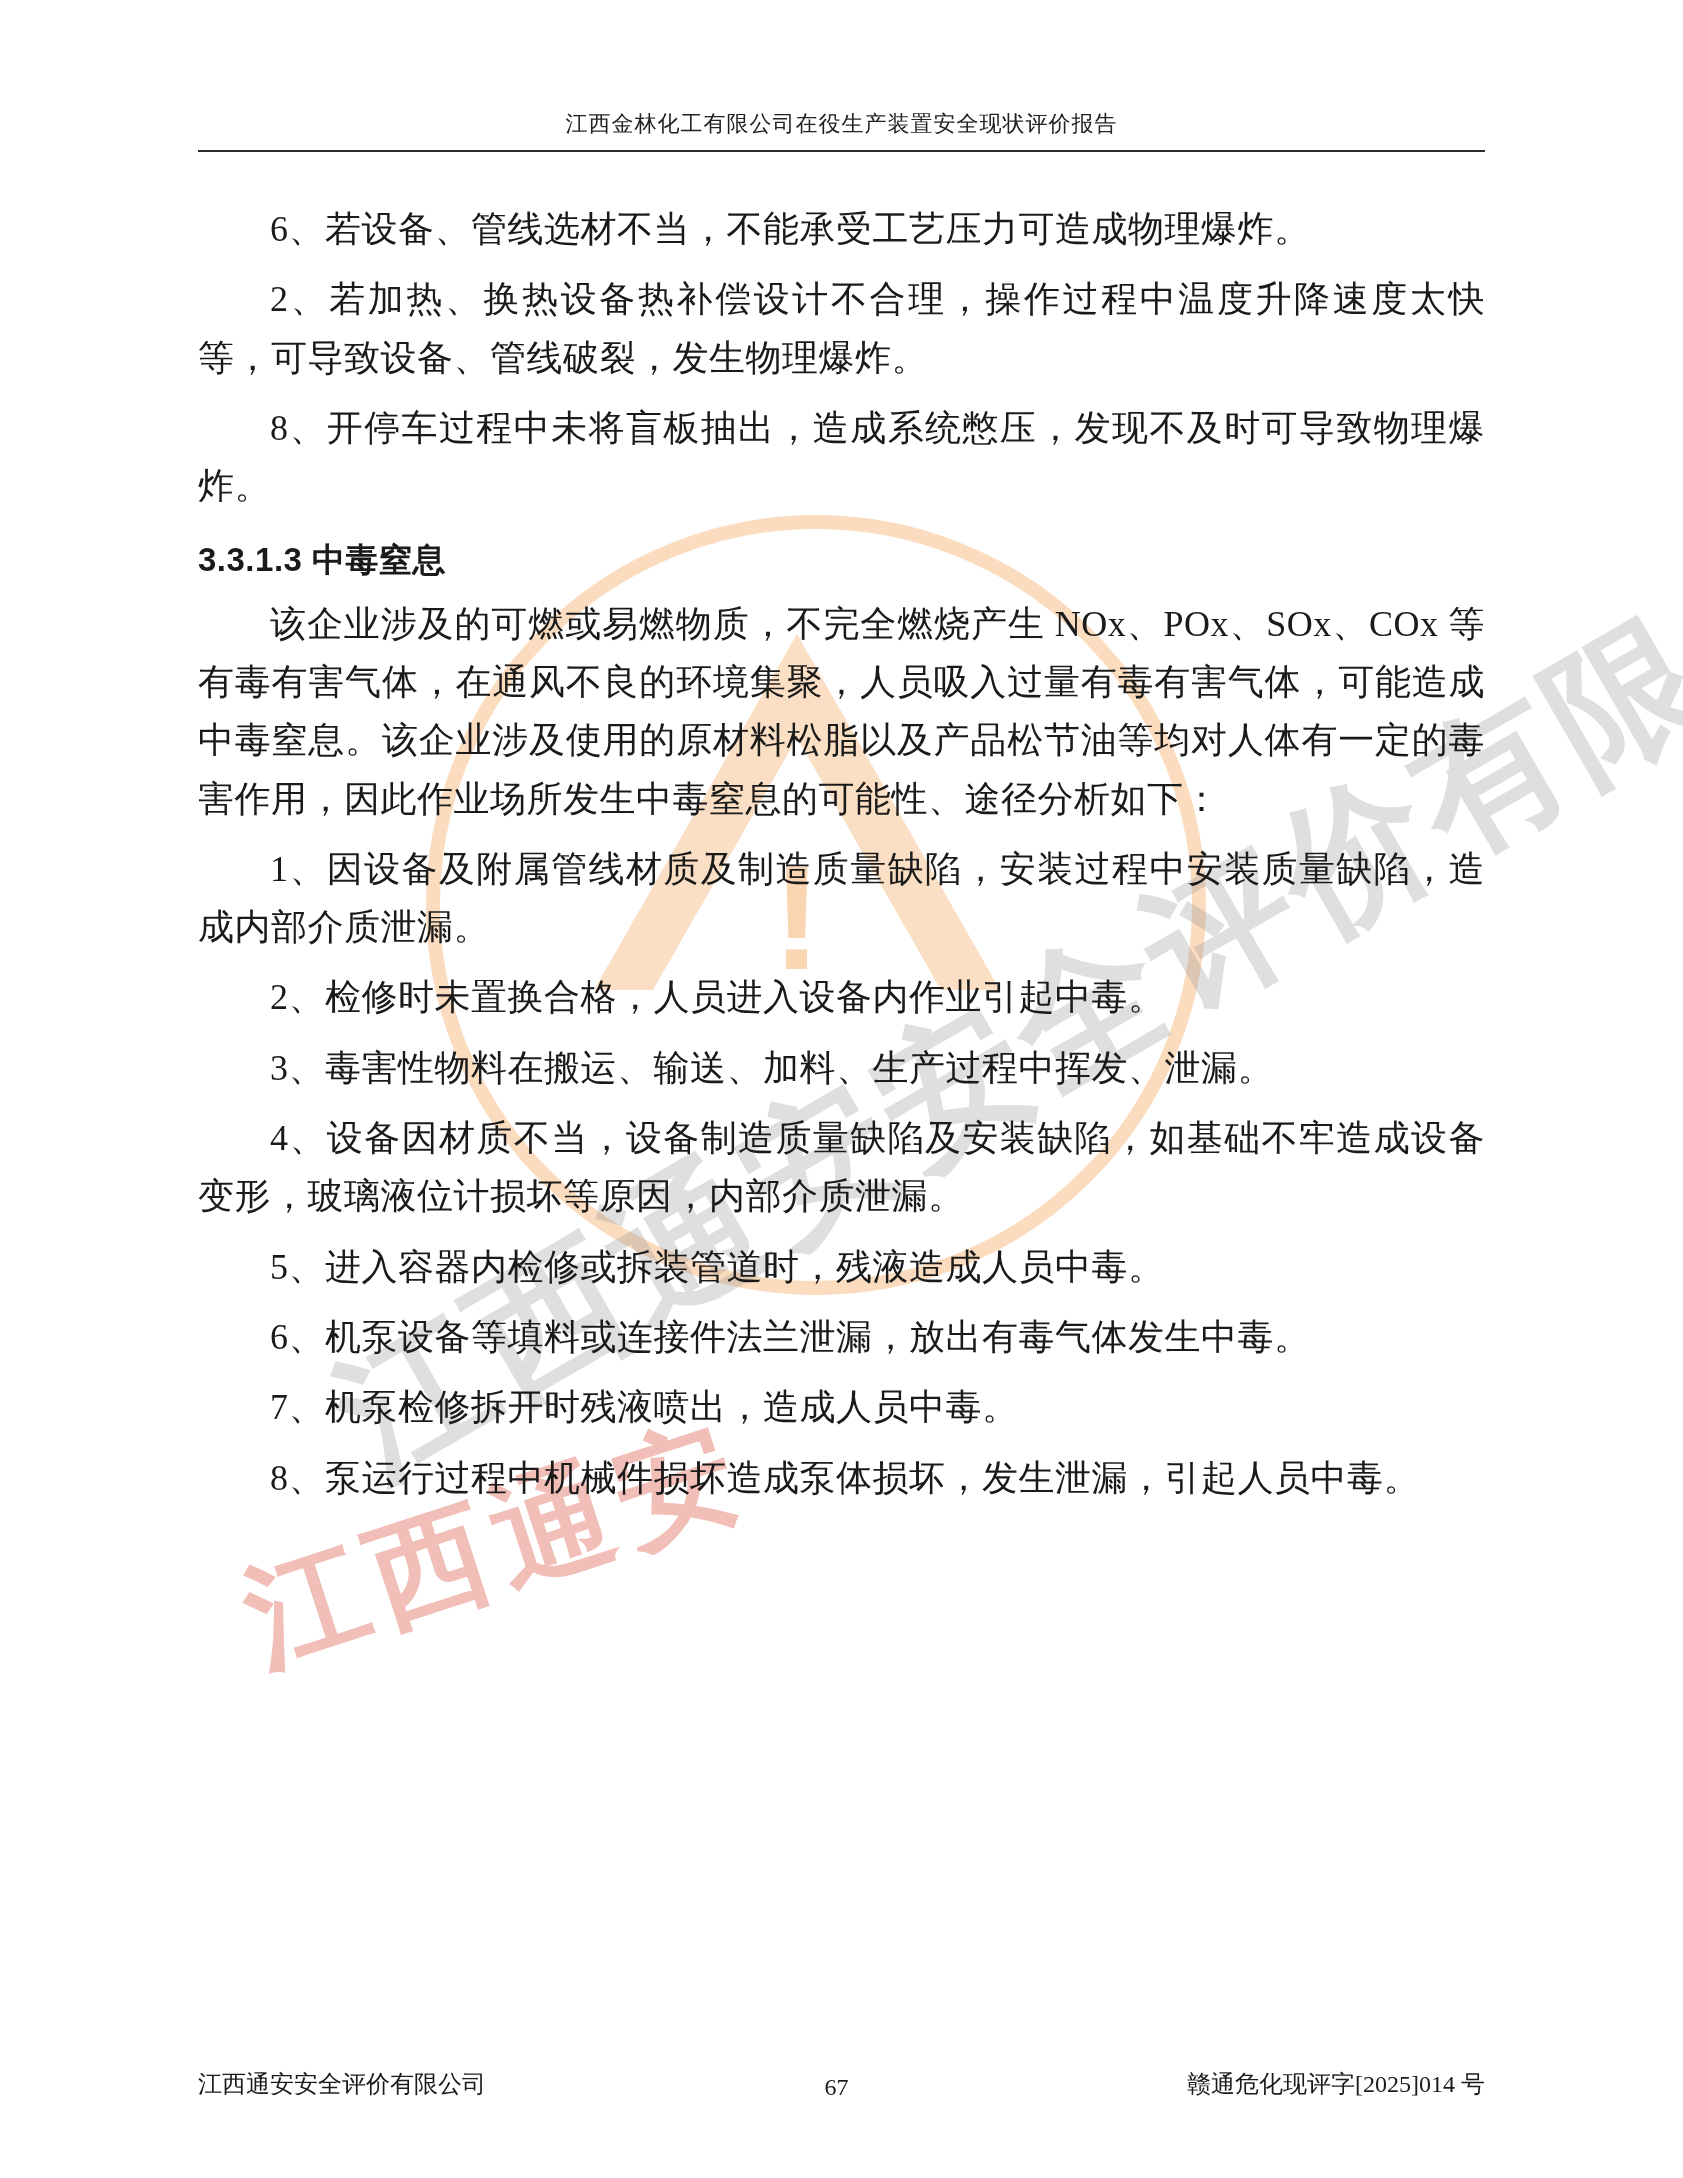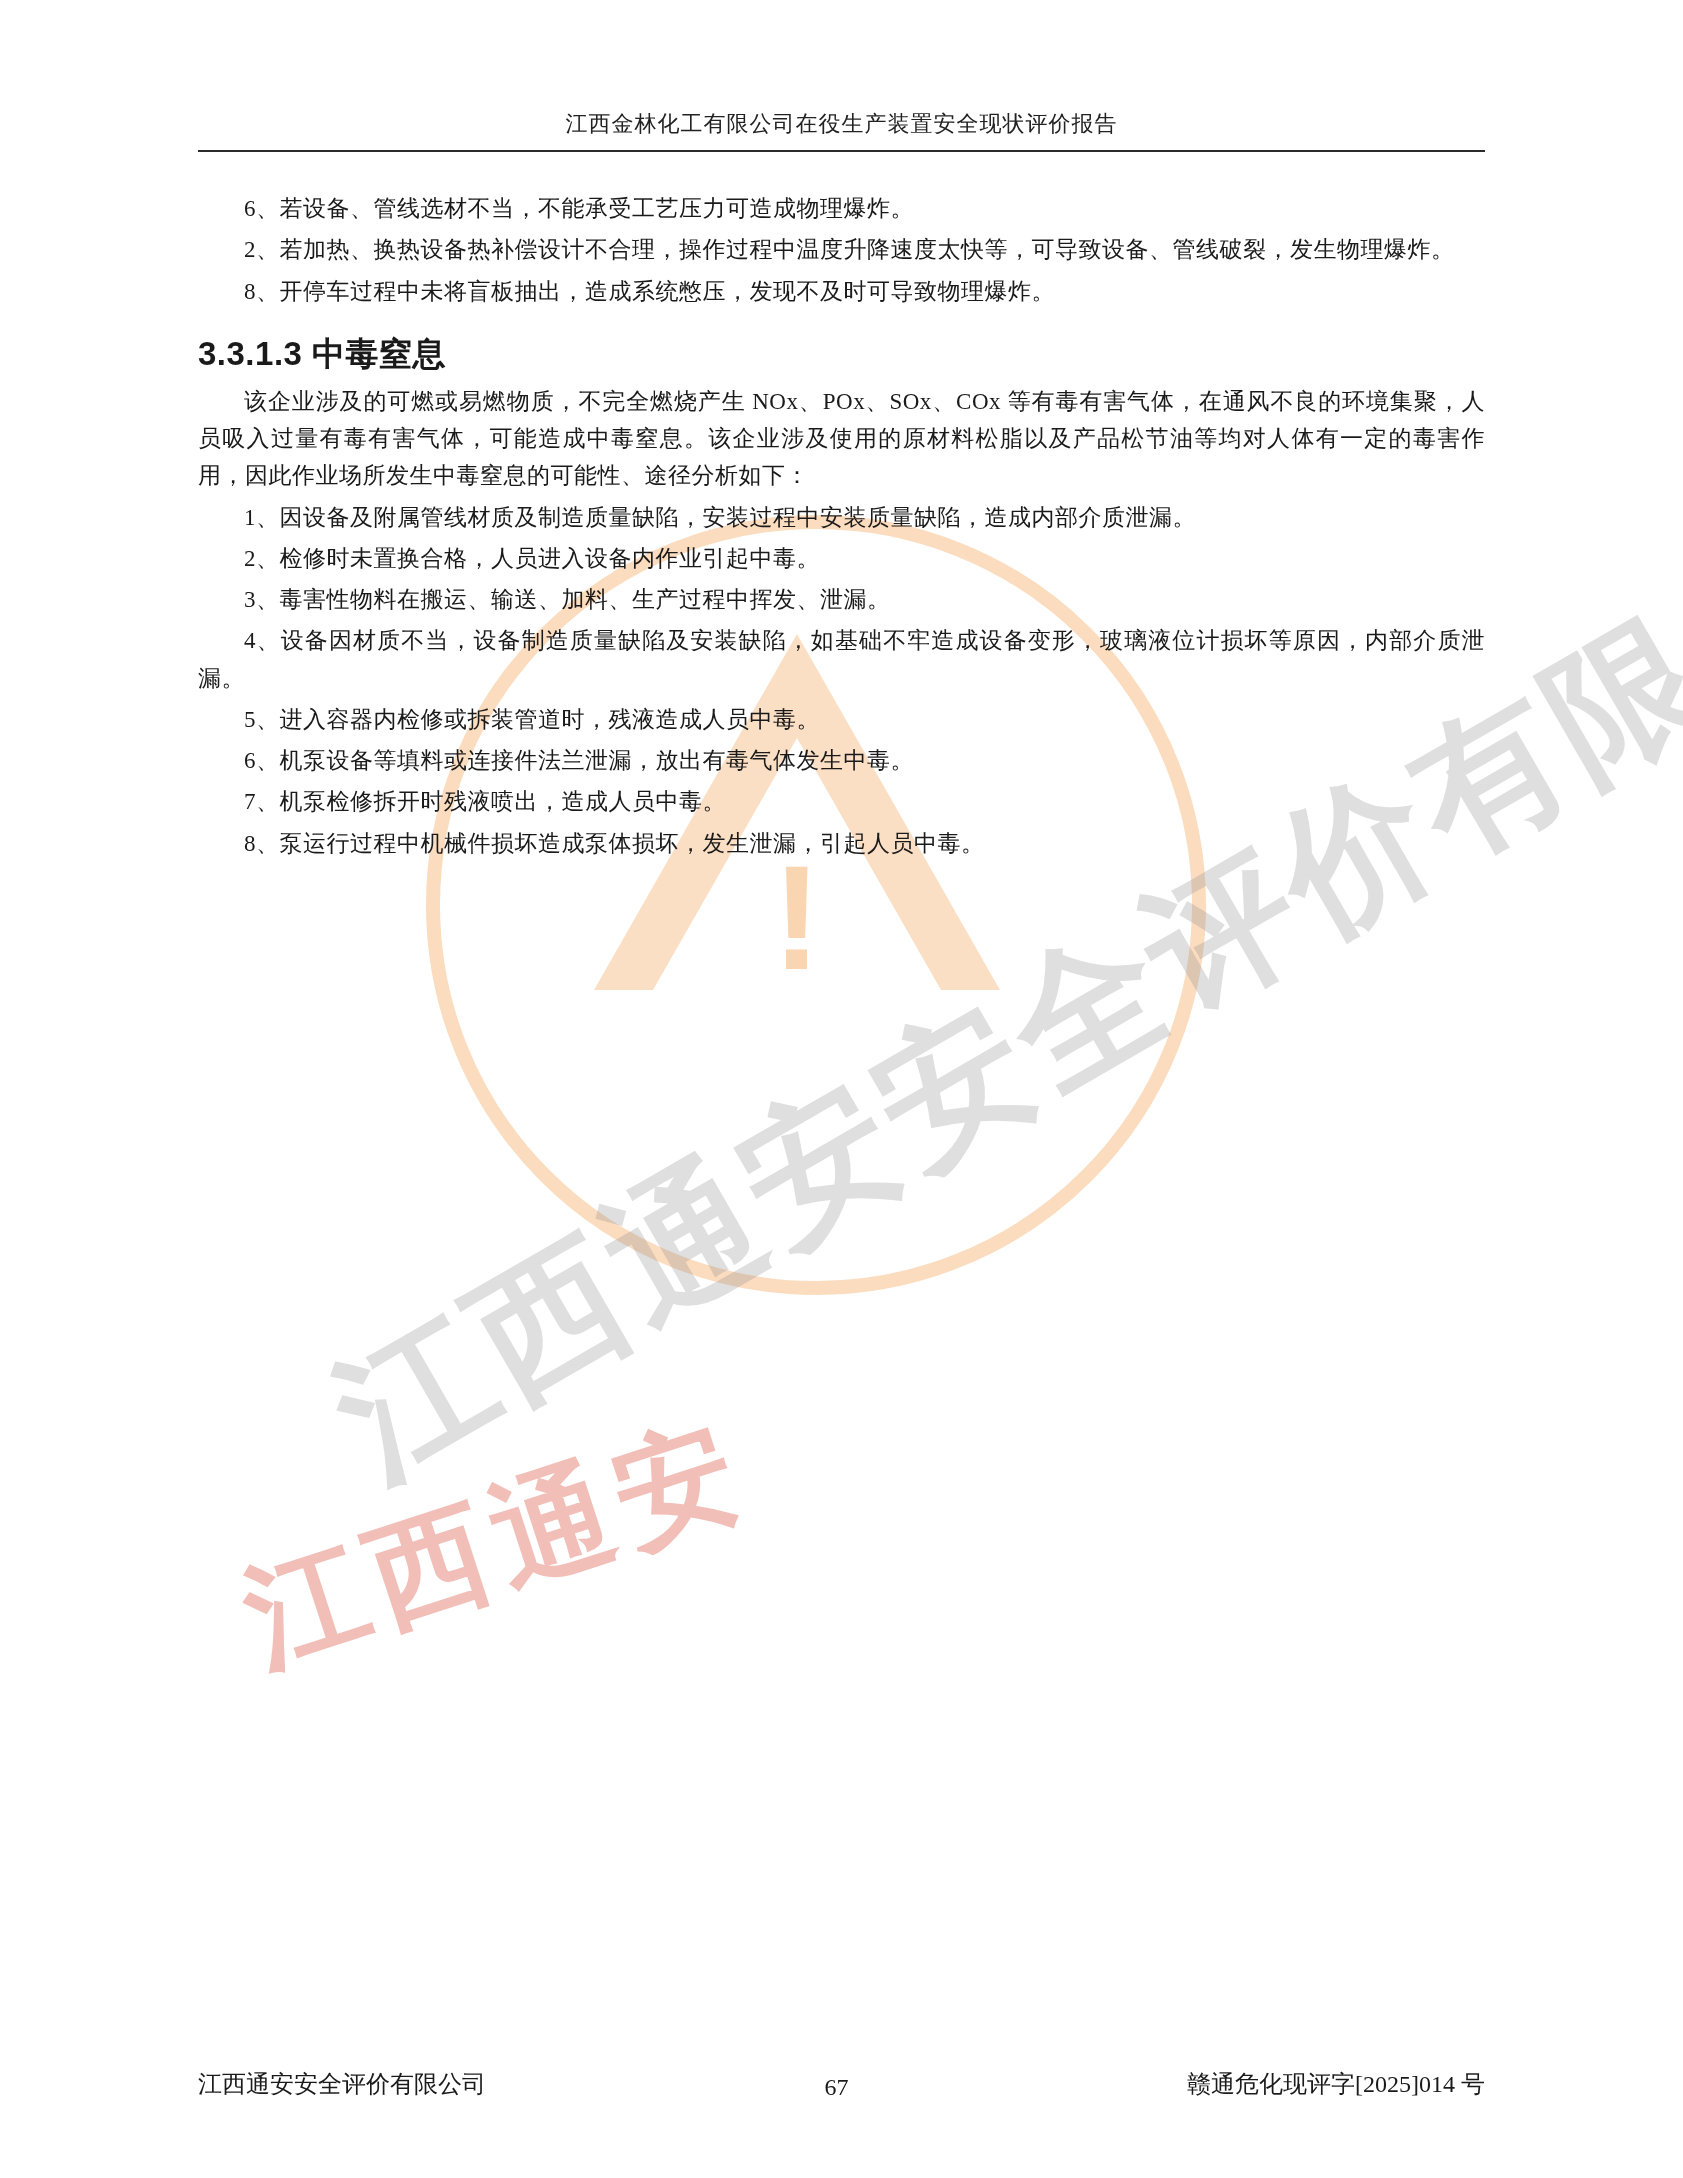--- a/index.html
+++ b/index.html
@@ -108,22 +108,22 @@
 
   
   .content {
     position: absolute;
     left: 198px;
     top: 188px;
     width: 1287px;
     z-index: 1;
   }
   p.para {
-    margin: 2px 0 4px 0;
-    font-size: 23px;
+    margin: 12px 0 4px 0;
+    font-size: 36px;
     line-height: 1.62;
     text-align: justify;
     text-justify: inter-ideograph;
     text-indent: 2em;
     letter-spacing: 0.5px;
   }
   h3.heading {
     margin: 22px 0 6px 0;
     font-size: 33px;
     font-weight: 700;

